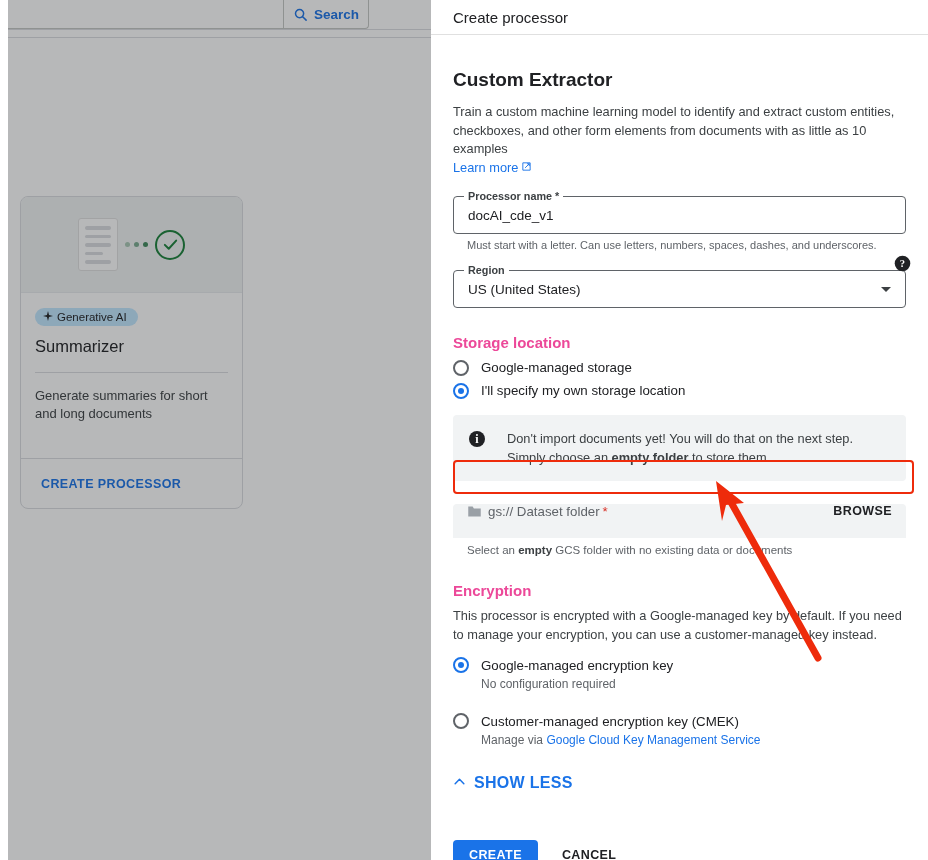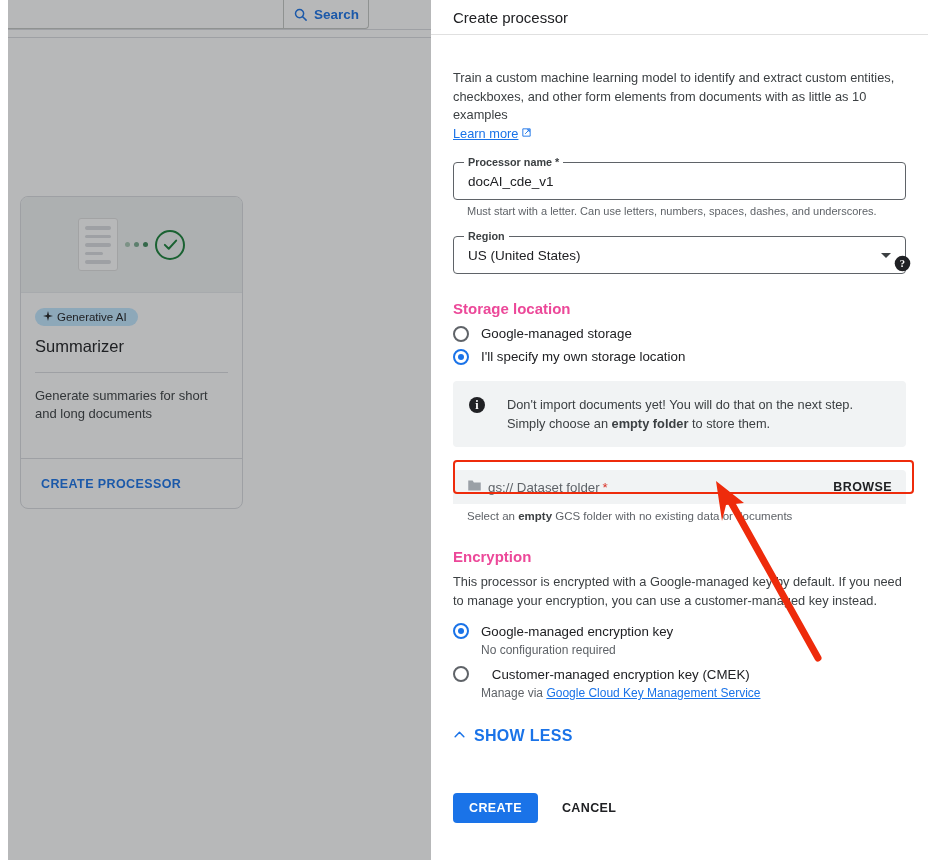--- a/index.html
+++ b/index.html
@@ -152,21 +152,21 @@
   #dlg-body { padding: 34px 22px 0 22px; }
 
   h2.sec-h1 {
     margin: 0 0 12px 0;
     font-size: 19px; font-weight: bold; color: #202124;
   }
   #intro {
     font-size: 12.8px; line-height: 18.5px; color: #3c4043;
     margin: 0;
   }
-  .link { color: #1a73e8; text-decoration: underline; cursor: pointer; }
+  .link { color: #1a73e8; cursor: pointer; }
   #learn-more { display: inline-flex; align-items: baseline; gap: 3px; }
 
   
   .field {
     position: relative;
     margin-top: 19px;
     height: 38px;
     border: 1px solid #5f6368;
     border-radius: 4px;
     display: flex; align-items: center;
@@ -231,21 +231,21 @@
   }
   #info-text { font-size: 12.8px; line-height: 19px; color: #3c4043; }
   #info-text b { font-weight: bold; }
 
   #folder-field {
     position: relative;
     margin-top: 23px;
     height: 34px;
     background: #f1f3f4;
     border-radius: 4px 4px 0 0;
-    display: flex; align-items: center;
+    display: flex; align-items: flex-start;
     padding: 0 14px;
   }
   #folder-icon { margin-right: 6px; display: block; }
   #folder-placeholder { font-size: 13.3px; color: #5f6368; }
   .req-star { color: #d93025; margin-left: 3px; }
   #browse-btn {
     margin-left: auto;
     font-size: 12.5px; font-weight: bold; color: #202124;
     letter-spacing: .4px;
   }
@@ -359,20 +359,21 @@
   </div>
 
   <div id="dialog">
 
     <div id="dlg-header">
       <span id="dlg-header-title">Create processor</span>
     </div>
 
     <div id="dlg-body">
 
+      <h2 class="sec-h1">Custom Extractor</h2>
 
       <p id="intro">
         <span>Train a custom machine learning model to identify and extract custom entities, checkboxes, and other form elements from documents with as little as 10 examples</span>
         <br>
         <span id="learn-more" class="link">
           <span>Learn more</span>
           <span>
             <svg width="11" height="11" viewBox="0 0 24 24" fill="none" stroke="#1a73e8" stroke-width="2">
               <path d="M4 4 H20 V20 H4 Z"></path>
               <path d="M9 15 L18 6 M13 6 H18 V11"></path>
@@ -441,21 +442,21 @@
       <p id="encryption-desc">This processor is encrypted with a Google-managed key by default. If you need to manage your encryption, you can use a customer-managed key instead.</p>
 
       <div class="radio-row" style="margin-top:12px;">
         <span class="radio on"></span>
         <span>
           <span class="radio-label">Google-managed encryption key</span>
           <div class="radio-sub">No configuration required</div>
         </span>
       </div>
 
-      <div class="radio-row" style="margin-top:7px;text-align:center;">
+      <div class="radio-row" style="margin-top:20px;">
         <span class="radio"></span>
         <span>
           <span class="radio-label">Customer-managed encryption key (CMEK)</span>
           <div class="radio-sub">
             <span>Manage via </span><span class="link">Google Cloud Key Management Service</span>
           </div>
         </span>
       </div>
 
       <div id="show-less">

